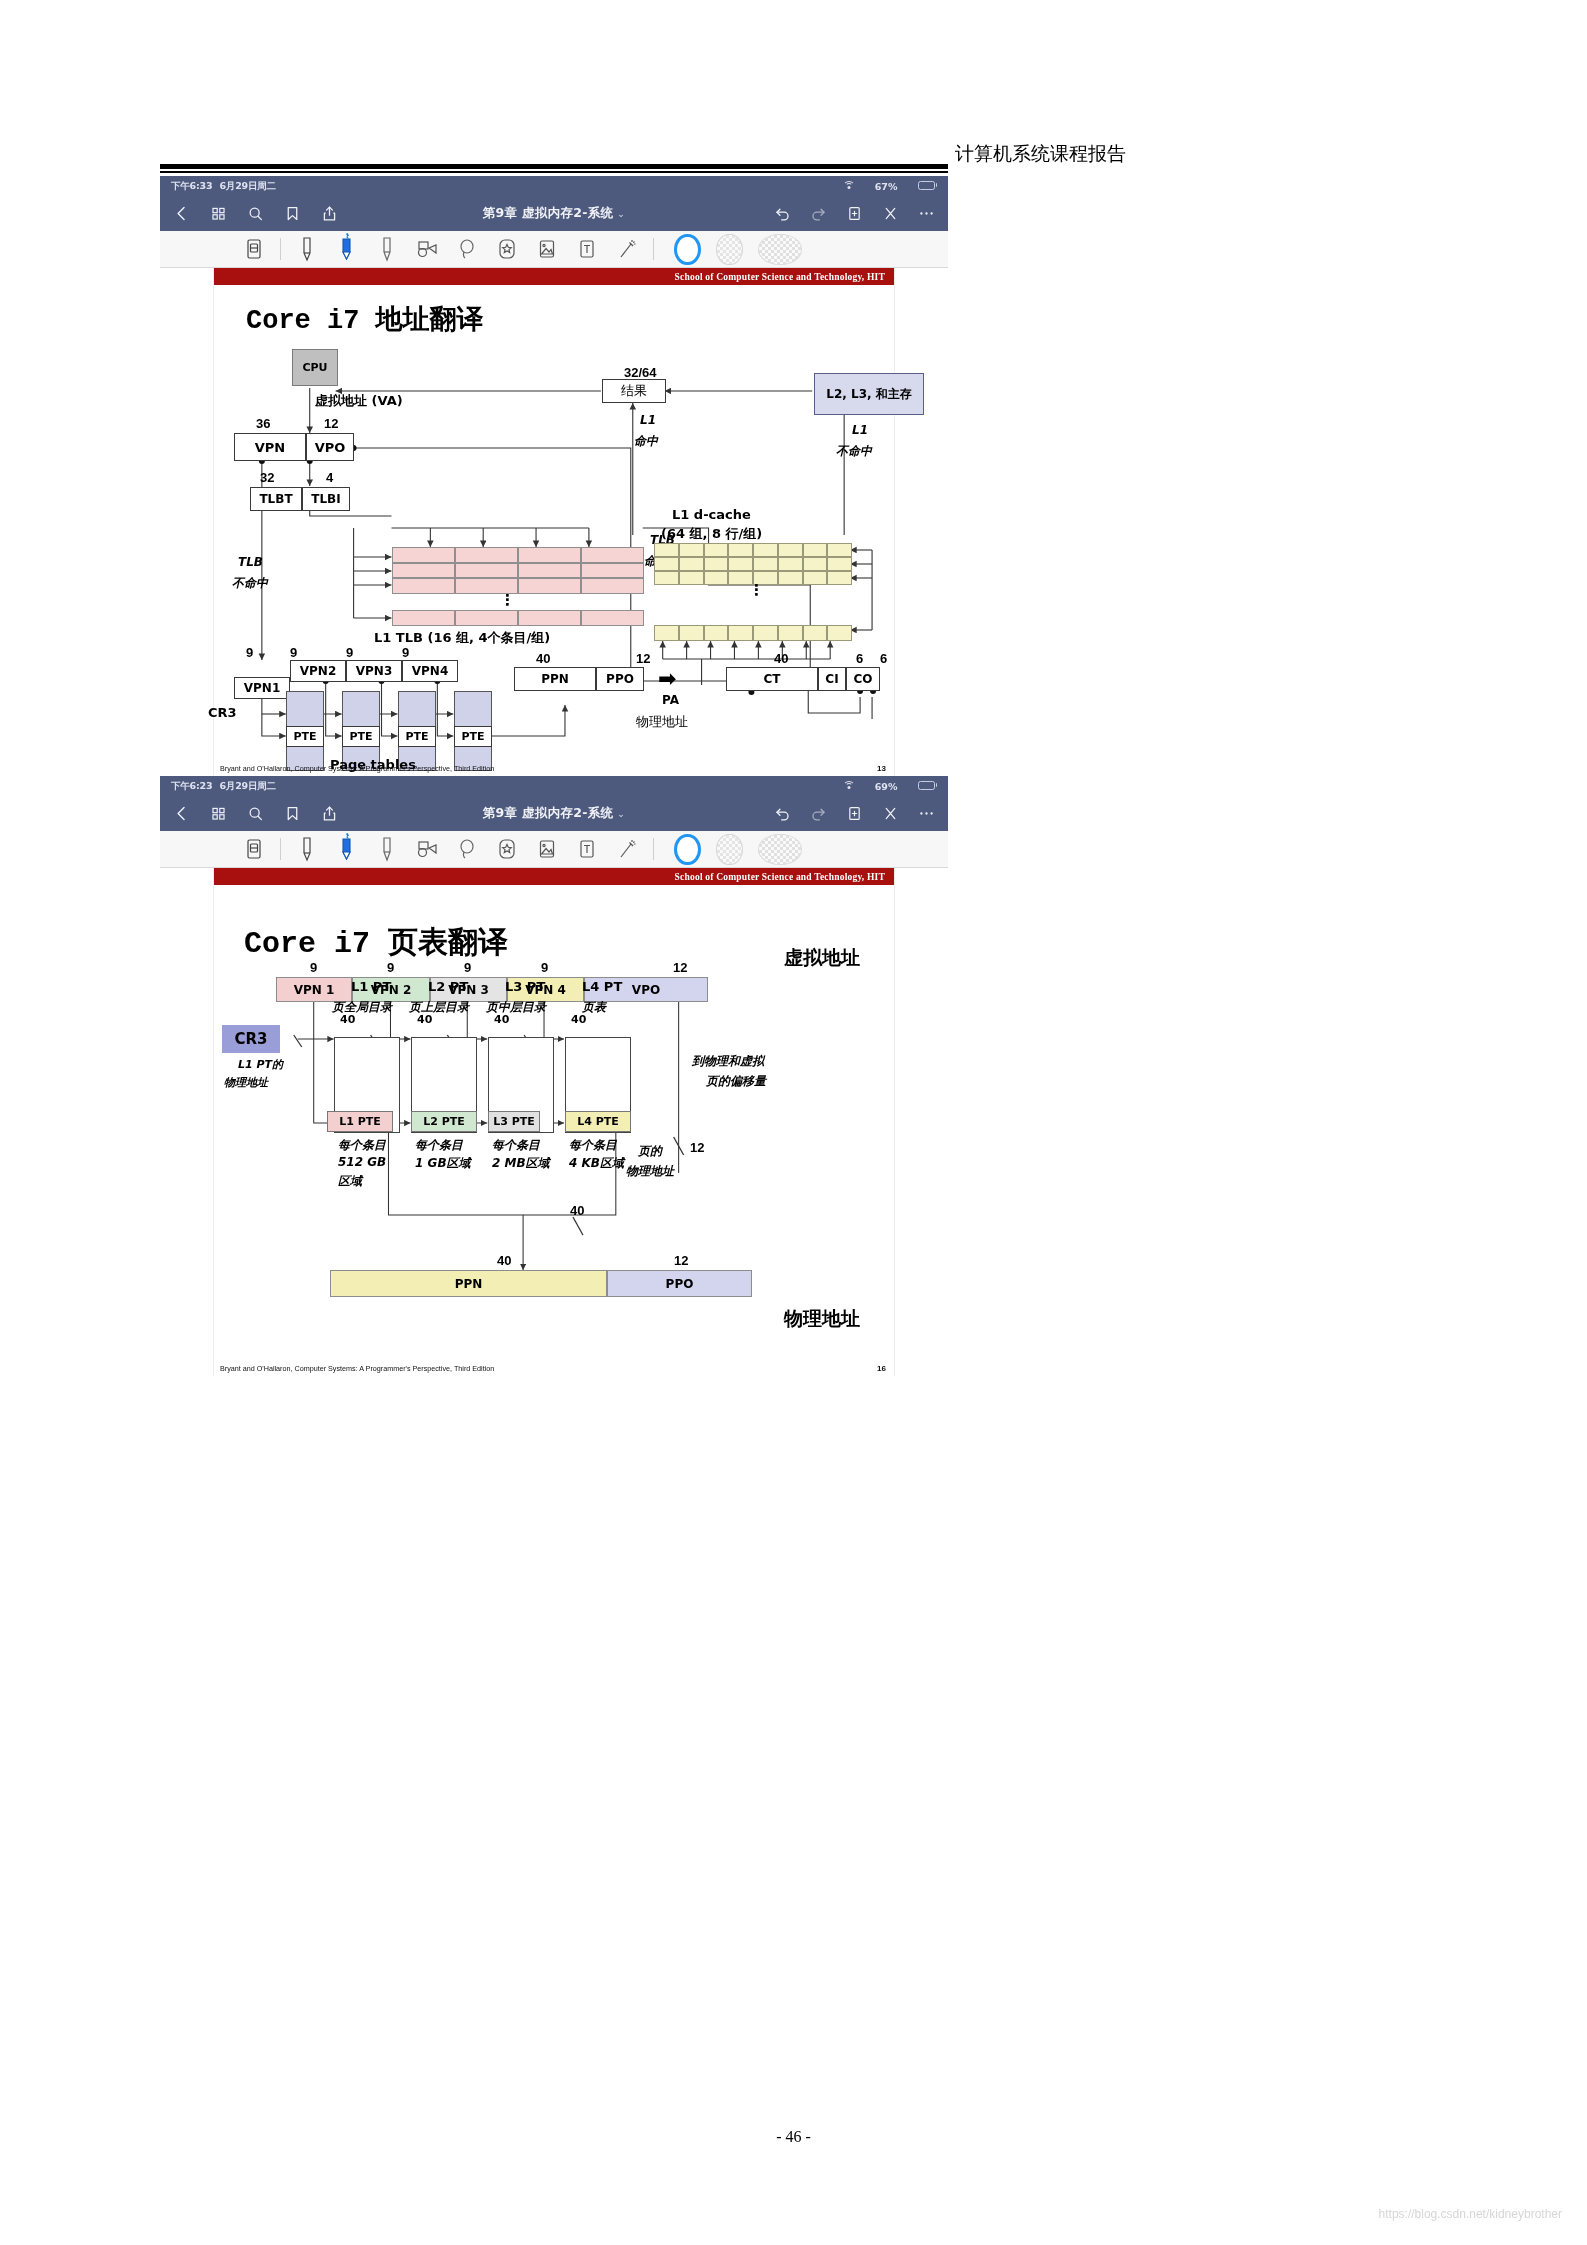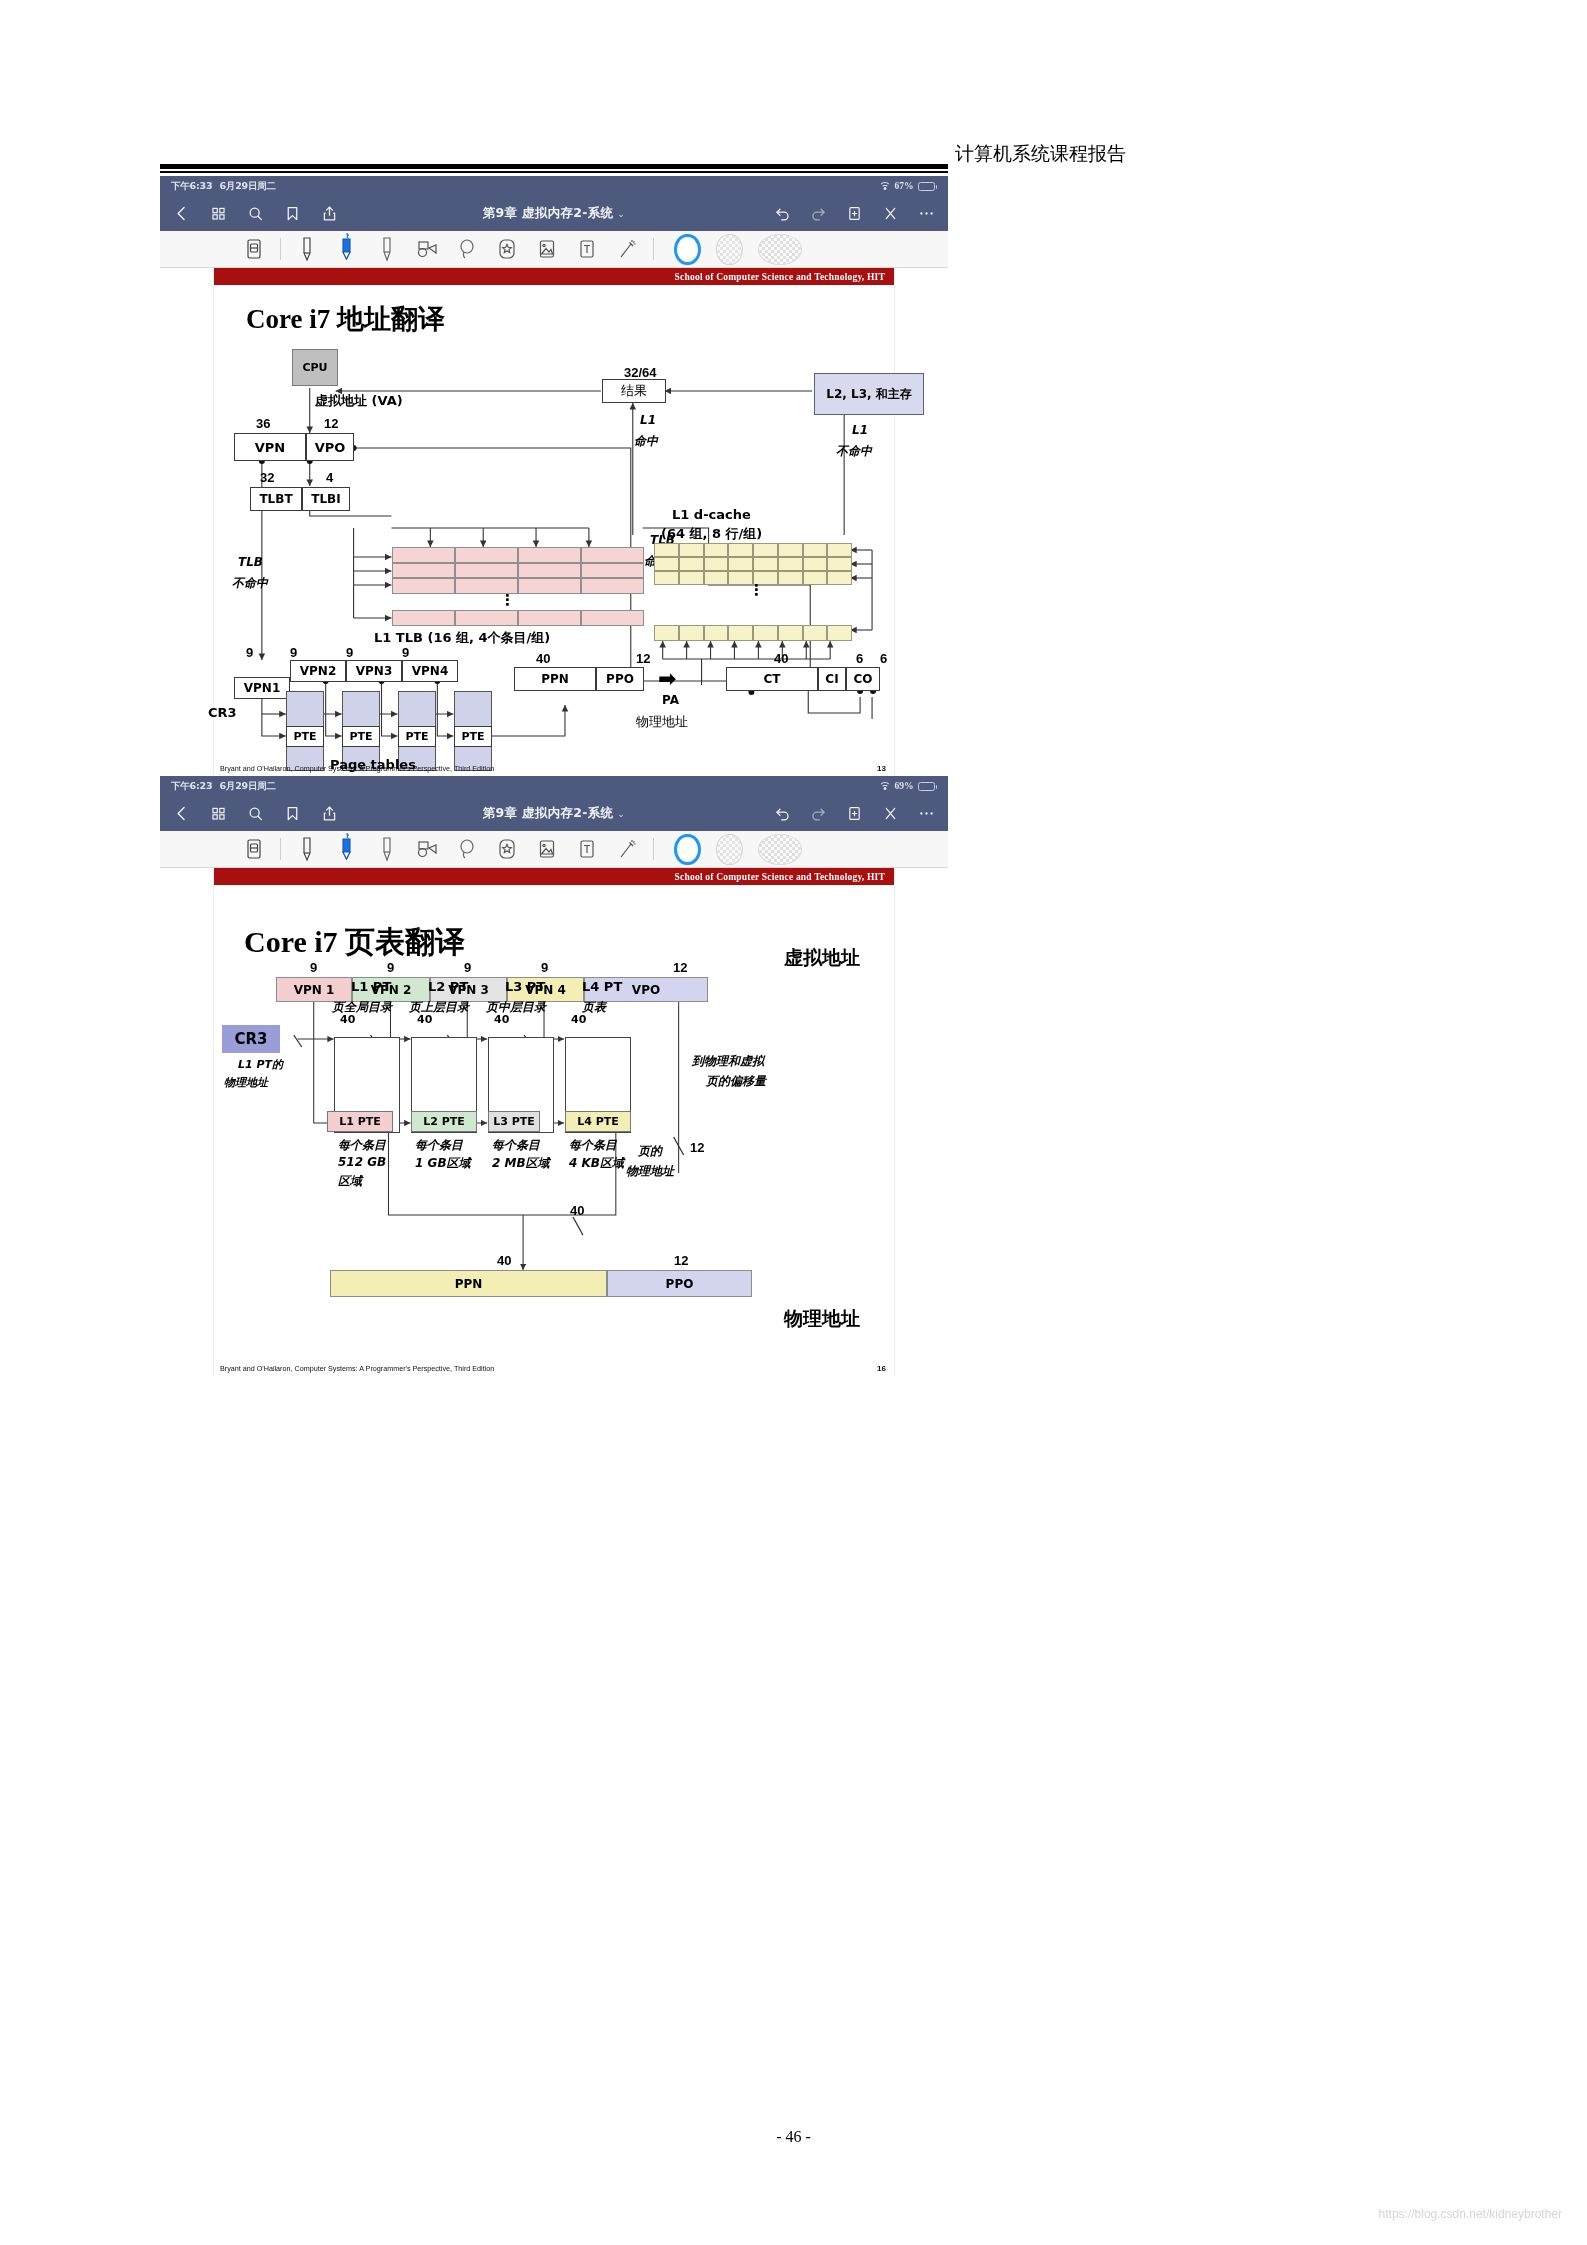--- a/index.html
+++ b/index.html
@@ -33,21 +33,21 @@
   .shot1 { top:176px; height:600px; }
   .shot2 { top:776px; height:600px; }
 
   .statusbar {
     height:20px; background:#4e5a7d; color:#dfe3ef;
     display:flex; align-items:center; padding:0 11px;
     font-size:9.5px; font-family:"DejaVu Sans",sans-serif;
   }
   .sb-left { display:flex; gap:7px; align-items:center; font-weight:600; letter-spacing:-0.2px;}
   .sb-spacer { flex:1; }
-  .sb-right { display:flex; gap:4px; align-items:flex-end; font-weight:600;font-family:Liberation Serif, serif;}
+  .sb-right { display:flex; gap:20px; align-items:flex-start; font-weight:600;}
   .wifi-icon { display:inline-block; width:12px; height:9px; position:relative; }
   .wifi-icon i { position:absolute; border:1.3px solid #dfe3ef; border-bottom:none;
                  border-left-color:transparent; border-right-color:transparent;
                  border-radius:50% 50% 0 0 / 100% 100% 0 0; left:50%; transform:translateX(-50%); }
   .wifi-icon i:nth-child(1){ width:12px; height:6px; top:0; }
   .wifi-icon i:nth-child(2){ width:7px; height:3.5px; top:2.5px; }
   .wifi-icon i:nth-child(3){ width:3px; height:3px; top:5px; background:#dfe3ef; border:none; border-radius:50%;}
   .batt { display:inline-flex; align-items:center; }
   .batt .shell { width:17px; height:9px; border:1.2px solid #c5cbe0; border-radius:2.5px; padding:1px; }
   .batt .fill { height:100%; background:#dfe3ef; border-radius:1px; }
@@ -82,21 +82,21 @@
   .sw2 { border:1.5px solid #d6d6d6;
          background:repeating-conic-gradient(#e4e4e4 0 25%, #fafafa 0 50%) 0 0/6px 6px; }
   .sw3 { width:44px; border:1.5px solid #dcdcdc;
          background:repeating-conic-gradient(#e0e0e0 0 25%, #fafafa 0 50%) 0 0/6px 6px; }
 
   
   .slide { position:relative; background:#fff; height:508px; margin:0 53px; border-left:1px solid #ececec; border-right:1px solid #ececec;}
   .slide-band { height:17px; background:#a81010; display:flex; align-items:center; justify-content:flex-end; padding-right:9px;}
   .slide-band span { color:#fff; font-size:9.5px; font-weight:bold; font-family:"Liberation Serif",serif; letter-spacing:.2px;}
   .slide-body { position:relative; height:491px; }
-  .slide-title { position:absolute; font-weight:bold; color:#000; font-family:Liberation Serif, serif; white-space:nowrap; }
+  .slide-title { position:absolute; font-weight:bold; color:#000; font-family:Liberation Mono, monospace; white-space:nowrap; }
   .slide-foot { position:absolute; left:6px; bottom:3px; font-size:7.2px; color:#111; font-family:"Liberation Sans",sans-serif;}
   .slide-num { position:absolute; right:8px; bottom:3px; font-size:8px; font-weight:bold; color:#111; }
 
   
   .bx { position:absolute; border:1.3px solid #3a3a3a; background:#fff;
         display:flex; align-items:center; justify-content:center;
         font-size:11px; font-weight:bold; color:#000; white-space:nowrap;
         font-family:"DejaVu Sans",sans-serif; }
   .lbl { position:absolute; white-space:nowrap; color:#000; font-family:"DejaVu Sans",sans-serif; }
   .num { position:absolute; font-size:13px; font-weight:bold; color:#000; font-family:Liberation Sans, sans-serif;}

